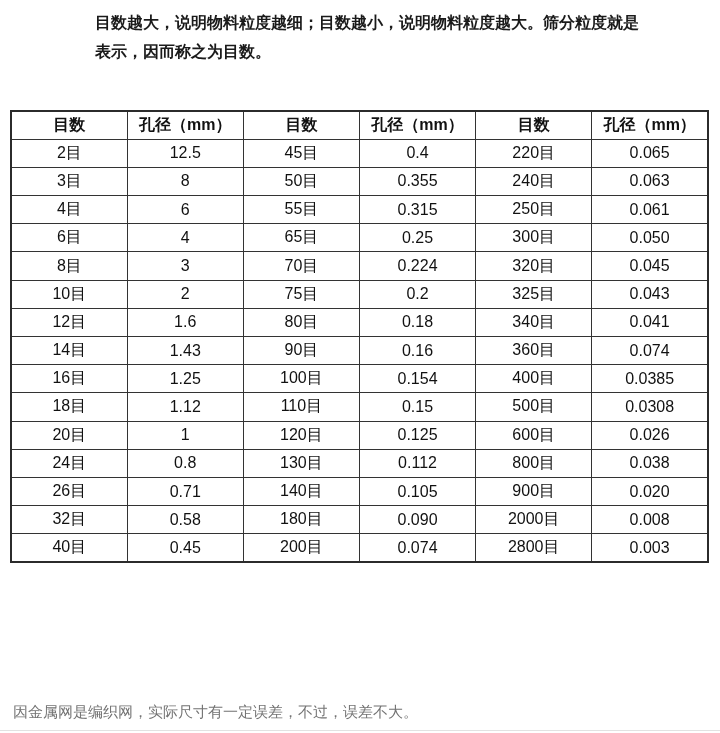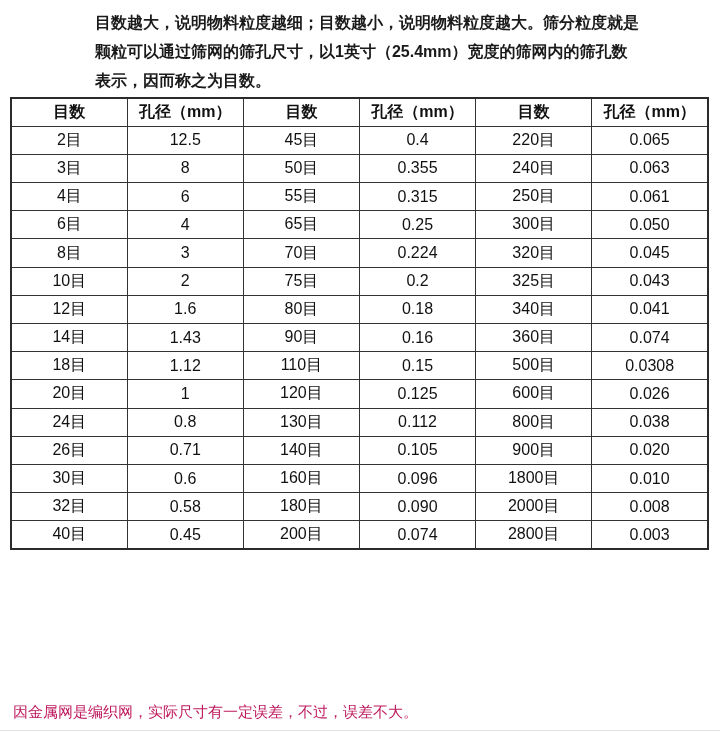--- a/index.html
+++ b/index.html
@@ -21,21 +21,21 @@
     left: 95px;
     width: 600px;
     font-size: 16px;
     font-weight: bold;
     line-height: 29px;
     color: #1a1a1a;
   }
   .intro-line { white-space: nowrap; }
   .mesh-table {
     position: absolute;
-    top: 97px;
+    top: 110px;
     left: 10px;
     width: 699px;
     border-collapse: collapse;
     table-layout: fixed;
     border: 2px solid #2b2b2b;
   }
   .mesh-table th, .mesh-table td {
     border: 1px solid #333333;
     height: 28.2px;
     text-align: center;
@@ -45,39 +45,38 @@
     padding: 0;
   }
   .mesh-table th {
     font-weight: bold;
   }
   .footer-note {
     position: absolute;
     top: 703px;
     left: 13px;
     font-size: 15px;
-    color: #be185d;
+    color: #737373;
     white-space: nowrap;
   }
   .bottom-divider {
     position: absolute;
     top: 730px;
     left: 0;
     width: 720px;
     border-top: 1px solid #e2e2e2;
   }
 </style>
 </head>
 <body>
 
 <div class="page">
 
   <div class="intro">
     <div class="intro-line">目数越大，说明物料粒度越细；目数越小，说明物料粒度越大。筛分粒度就是</div>
-    <div class="intro-line">颗粒可以通过筛网的筛孔尺寸，以1英寸（25.4mm）宽度的筛网内的筛孔数</div>
     <div class="intro-line">表示，因而称之为目数。</div>
   </div>
 
   <table class="mesh-table">
     <thead>
       <tr>
         <th>目数</th>
         <th>孔径（mm）</th>
         <th>目数</th>
         <th>孔径（mm）</th>
@@ -144,20 +143,28 @@
         </tr>
         <tr>
           <td>14目</td>
           <td>1.43</td>
           <td>90目</td>
           <td>0.16</td>
           <td>360目</td>
           <td>0.074</td>
         </tr>
         <tr>
+          <td>16目</td>
+          <td>1.25</td>
+          <td>100目</td>
+          <td>0.154</td>
+          <td>400目</td>
+          <td>0.0385</td>
+        </tr>
+        <tr>
           <td>18目</td>
           <td>1.12</td>
           <td>110目</td>
           <td>0.15</td>
           <td>500目</td>
           <td>0.0308</td>
         </tr>
         <tr>
           <td>20目</td>
           <td>1</td>
@@ -176,28 +183,20 @@
         </tr>
         <tr>
           <td>26目</td>
           <td>0.71</td>
           <td>140目</td>
           <td>0.105</td>
           <td>900目</td>
           <td>0.020</td>
         </tr>
         <tr>
-          <td>30目</td>
-          <td>0.6</td>
-          <td>160目</td>
-          <td>0.096</td>
-          <td>1800目</td>
-          <td>0.010</td>
-        </tr>
-        <tr>
           <td>32目</td>
           <td>0.58</td>
           <td>180目</td>
           <td>0.090</td>
           <td>2000目</td>
           <td>0.008</td>
         </tr>
         <tr>
           <td>40目</td>
           <td>0.45</td>

